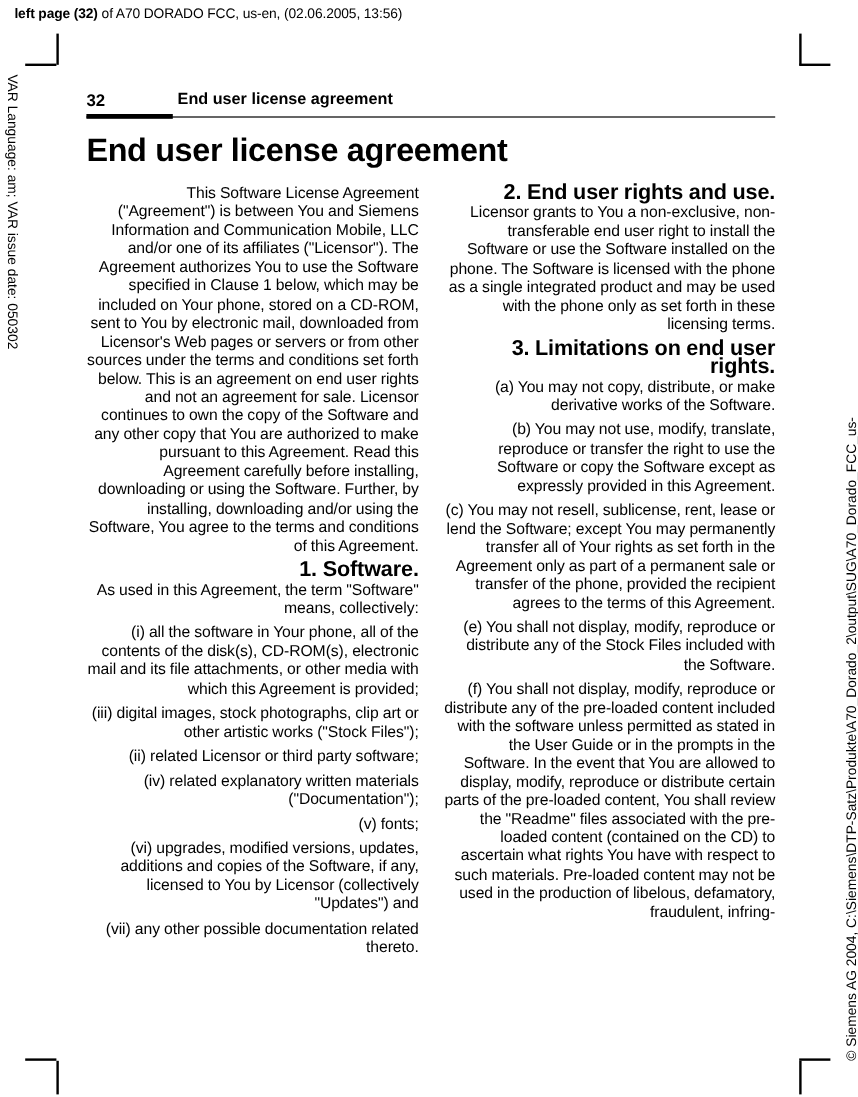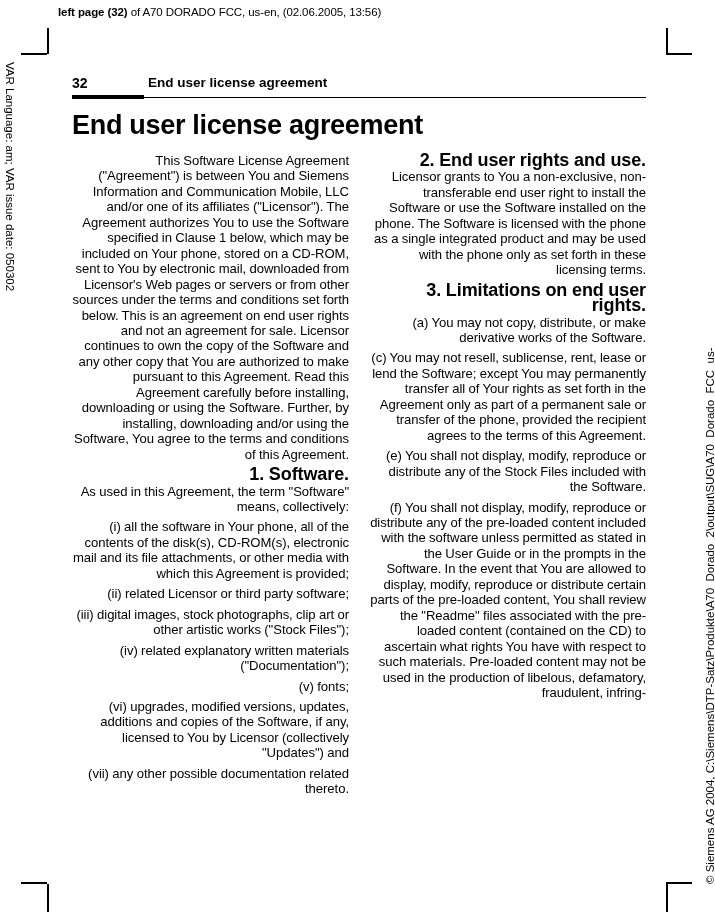--- a/index.html
+++ b/index.html
@@ -18,21 +18,21 @@
 
   
   .print-header {
     position: absolute;
     left: 12px;
     top: 6px;
     font-size: 11.5px;
     letter-spacing: -0.1px;
     white-space: nowrap;
   }
-  .print-header .ph-bold { font-weight: bold; margin-left: 46px; }
+  .print-header .ph-bold { font-weight: bold; }
 
   
   .mark {
     position: absolute;
     background: #000;
   }
   .mark-v { width: 1.5px; }
   .mark-h { height: 1.5px; }
 
   
@@ -183,31 +183,32 @@
   </div>
 
   <h1 class="chapter-title">End user license agreement</h1>
 
   <div class="columns">
     <div class="col" id="col-left">
         <p>This Software License Agreement ("Agreement") is between You and Siemens Information and Communication Mobile, LLC and/or one of its affiliates ("Licensor"). The Agreement authorizes You to use the Software specified in Clause 1 below, which may be included on Your phone, stored on a CD-ROM, sent to You by electronic mail, downloaded from Licensor's Web pages or servers or from other sources under the terms and conditions set forth below. This is an agreement on end user rights and not an agreement for sale. Licensor continues to own the copy of the Software and any other copy that You are authorized to make pursuant to this Agreement. Read this Agreement carefully before installing, downloading or using the Software. Further, by installing, downloading and/or using the Software, You agree to the terms and conditions of this Agreement.</p>
         <p class="subhead">1. Software.</p>
         <p>As used in this Agreement, the term "Software" means, collectively:</p>
         <p>(i) all the software in Your phone, all of the contents of the disk(s), CD-ROM(s), electronic mail and its file attachments, or other media with which this Agreement is provided;</p>
+        <p>(iii) digital images, stock photographs, clip art or other artistic works ("Stock Files");</p>
         <p>(ii) related Licensor or third party software;</p>
-        <p>(iii) digital images, stock photographs, clip art or other artistic works ("Stock Files");</p>
         <p>(iv) related explanatory written materials ("Documentation");</p>
         <p>(v) fonts;</p>
         <p>(vi) upgrades, modified versions, updates, additions and copies of the Software, if any, licensed to You by Licensor (collectively "Updates") and</p>
         <p>(vii) any other possible documentation related thereto.</p>
       </div>
     <div class="col" id="col-right">
         <p class="subhead">2. End user rights and use.</p>
         <p>Licensor grants to You a non-exclusive, non-transferable end user right to install the Software or use the Software installed on the phone. The Software is licensed with the phone as a single integrated product and may be used with the phone only as set forth in these licensing terms.</p>
         <p class="subhead">3. Limitations on end user rights.</p>
         <p>(a) You may not copy, distribute, or make derivative works of the Software.</p>
+        <p>(b) You may not use, modify, translate, reproduce or transfer the right to use the Software or copy the Software except as expressly provided in this Agreement.</p>
         <p>(c) You may not resell, sublicense, rent, lease or lend the Software; except You may permanently transfer all of Your rights as set forth in the Agreement only as part of a permanent sale or transfer of the phone, provided the recipient agrees to the terms of this Agreement.</p>
         <p>(e) You shall not display, modify, reproduce or distribute any of the Stock Files included with the Software.</p>
         <p>(f) You shall not display, modify, reproduce or distribute any of the pre-loaded content included with the software unless permitted as stated in the User Guide or in the prompts in the Software. In the event that You are allowed to display, modify, reproduce or distribute certain parts of the pre-loaded content, You shall review the "Readme" files associated with the pre-loaded content (contained on the CD) to ascertain what rights You have with respect to such materials. Pre-loaded content may not be used in the production of libelous, defamatory, fraudulent, infring-</p>
       </div>
   </div>
 
 </div>
 
 </body></html>

